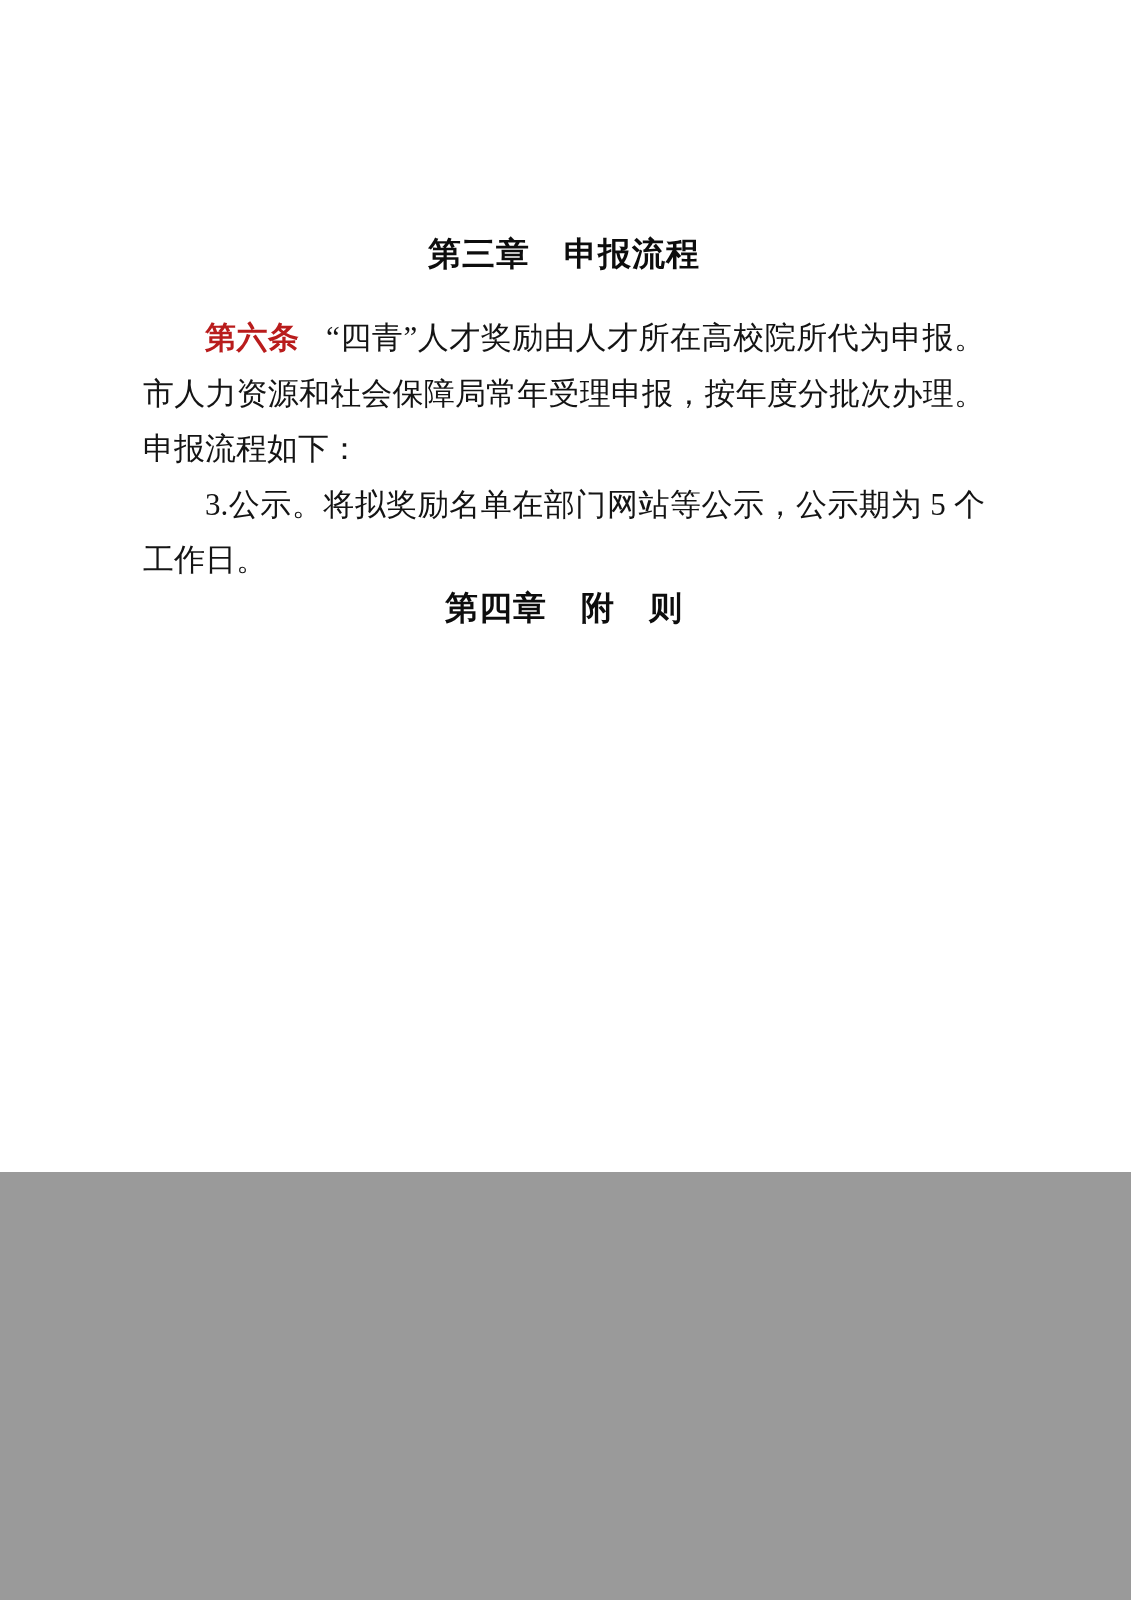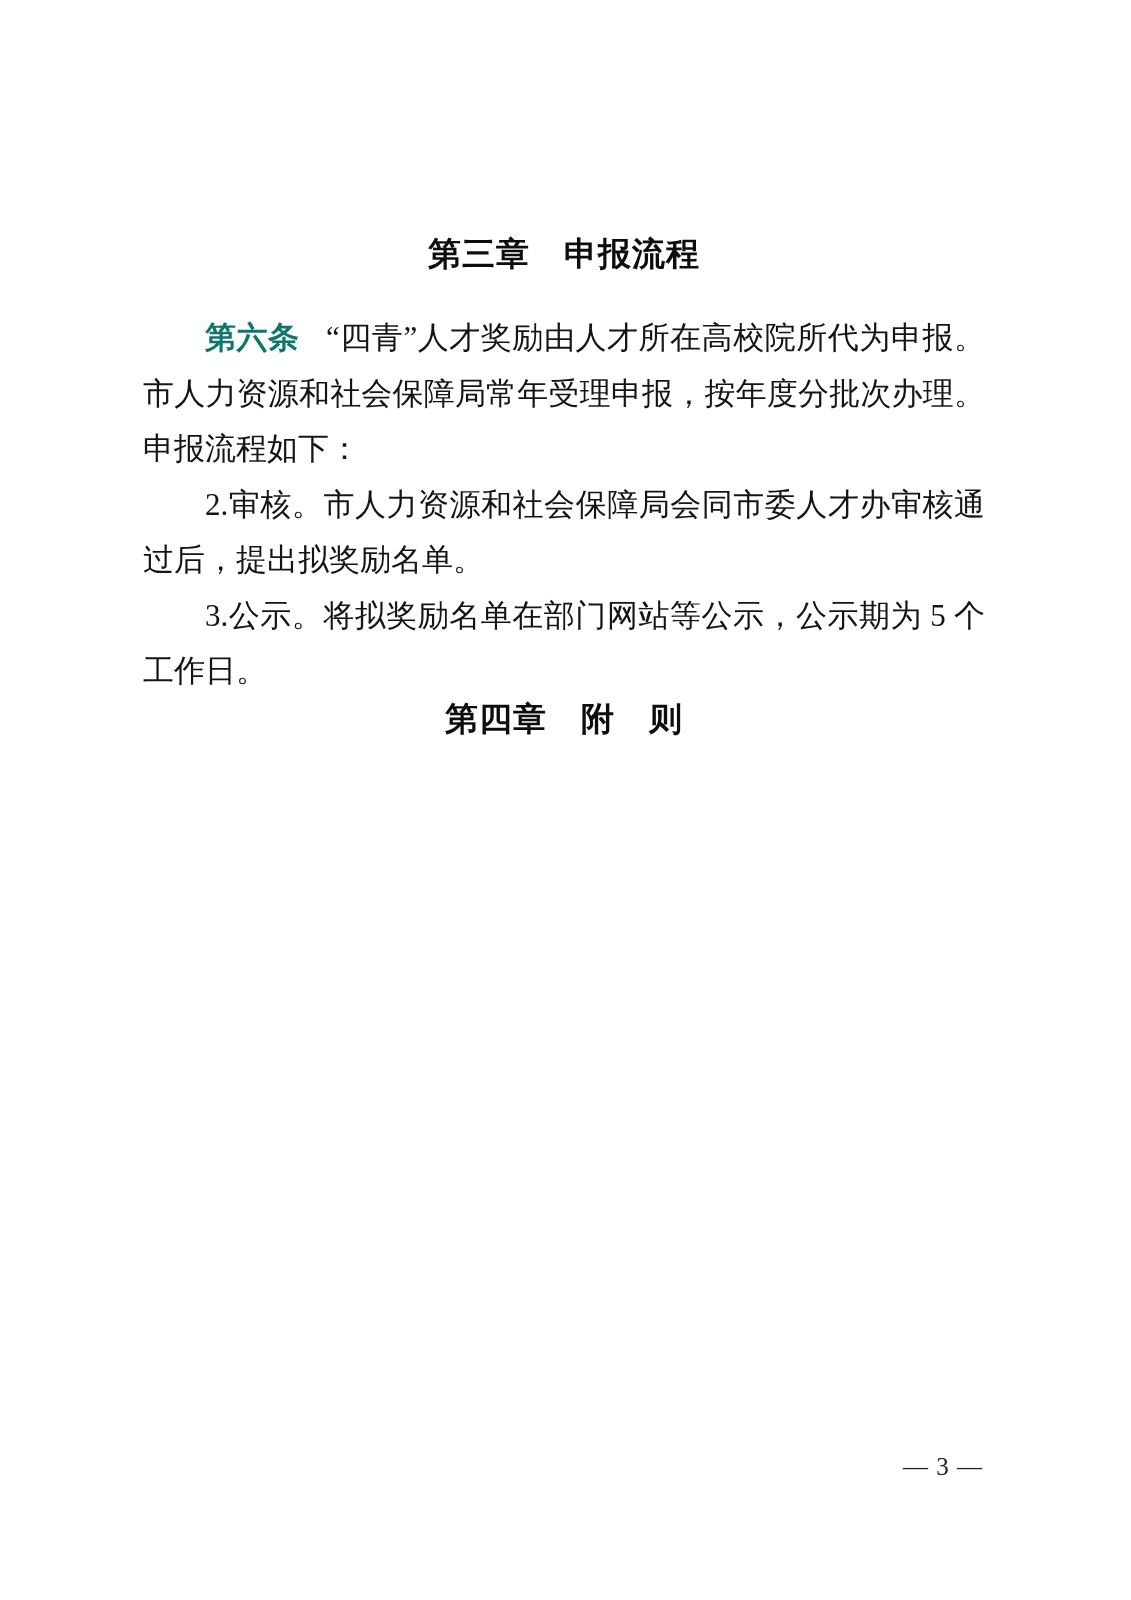--- a/index.html
+++ b/index.html
@@ -3,21 +3,21 @@
 <meta charset="utf-8">
 <style>
   html, body {
     margin: 0;
     padding: 0;
     background: #9a9a9a;
   }
   .page {
     position: relative;
     width: 1131px;
-    height: 1600px;
+    height: 1172px;
     margin: 0 auto;
     background: #ffffff;
     overflow: hidden;
     font-family: "Liberation Serif", "DejaVu Serif", serif;
     color: #111111;
   }
   .content {
     box-sizing: border-box;
     padding: 234px 146px 0 143px;
   }
@@ -41,21 +41,21 @@
     text-justify: inter-character;
     text-indent: 2em;
     word-break: break-all;
     color: #141414;
   }
   .article-label {
     font-family: Liberation Sans, sans-serif;
     font-weight: 700;
     font-style: normal;
     margin-right: 0.85em;
-    color: #0f766e;
+    color: #b91c1c;
   }
   .article-label:empty { display: none; margin: 0; }
   .page-footer {
     position: absolute;
     top: 1452px;
     right: 148px;
     font-size: 25px;
     line-height: 30px;
     letter-spacing: 1px;
     color: #222222;
@@ -69,23 +69,20 @@
   <div class="content">
 
     <section>
       <h1 class="chapter-heading">第三章　申报流程</h1>
 
       <p class="article">
         <b class="article-label">第六条</b><span>“四青”人才奖励由人才所在高校院所代为申报。市人力资源和社会保障局常年受理申报，按年度分批次办理。申报流程如下：</span>
       </p>
 
 
-      <p class="article">
-        <span>2.审核。市人力资源和社会保障局会同市委人才办审核通过后，提出拟奖励名单。</span>
-      </p>
 
       <p class="article">
         <span>3.公示。将拟奖励名单在部门网站等公示，公示期为 5 个工作日。</span>
       </p>
 
     </section>
 
     <section>
       <h1 class="chapter-heading second">第四章　附　则</h1>
 

